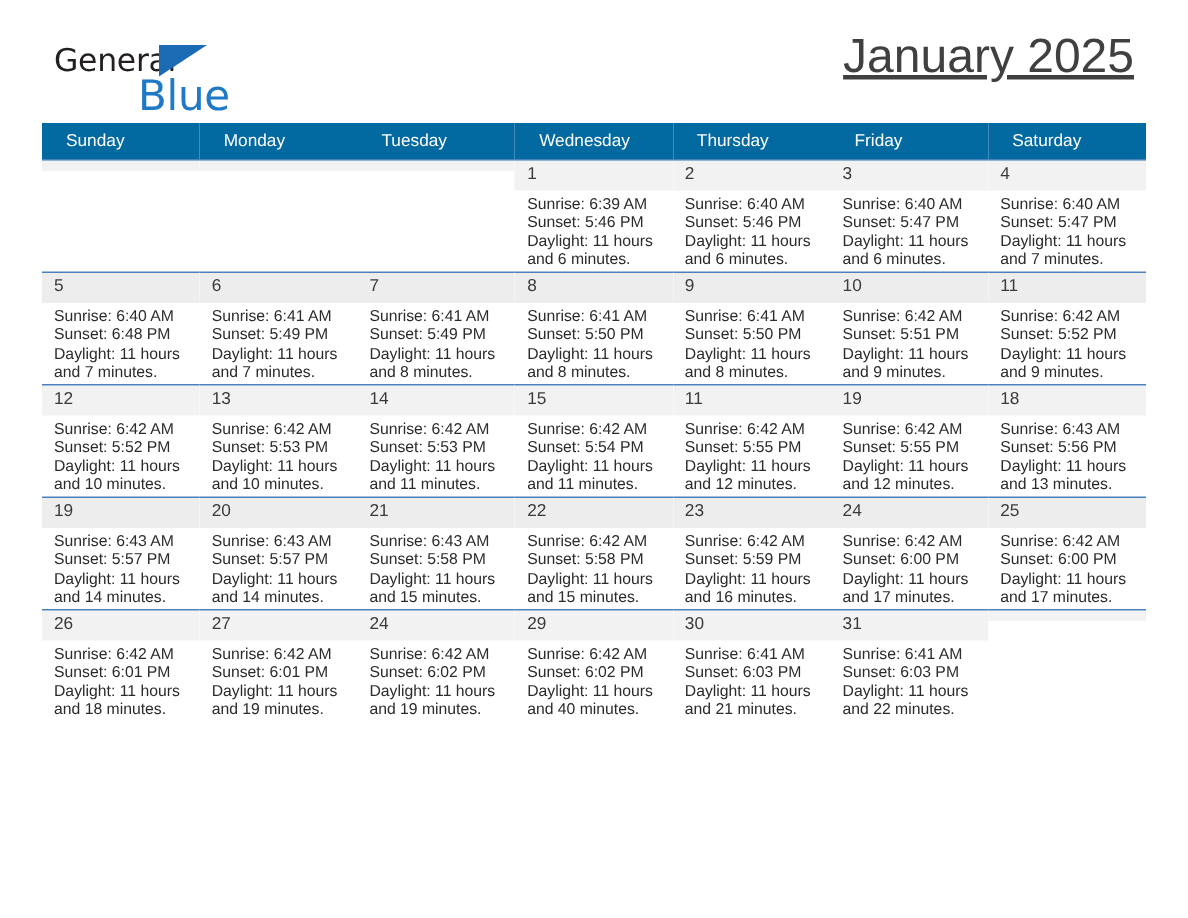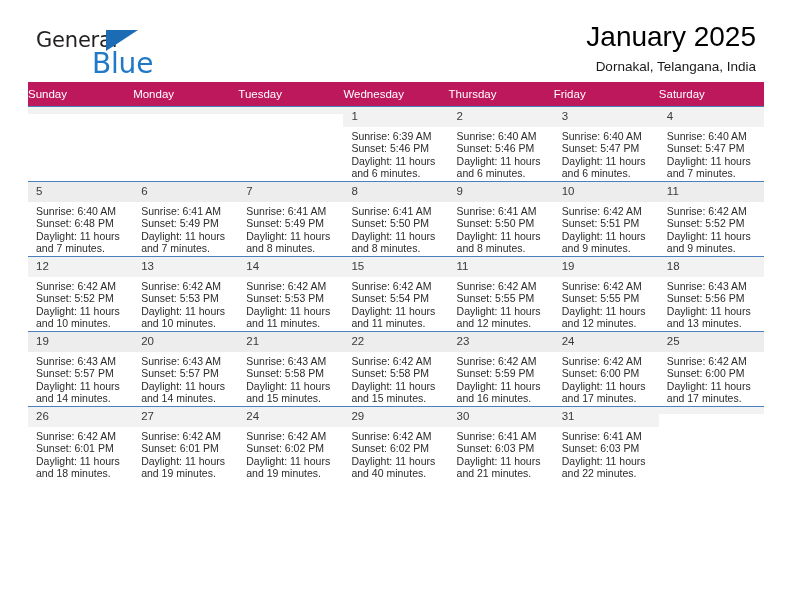--- a/index.html
+++ b/index.html
@@ -61,50 +61,51 @@
     border-left: 32px solid #1b6cb5;
     border-bottom: 21px solid transparent;
   }
   .title-block {
     position: absolute;
     right: 8px;
     top: 22px;
     text-align: right;
   }
   .cal-title {
-    font-size: 28px;
+    font-size: 32px;
     font-weight: normal;
-    color: #000000;
+    color: #404040;
     line-height: 30px;
     font-family: "Liberation Sans", sans-serif;
+    text-decoration: underline;
   }
   .cal-subtitle {
     font-size: 13.5px;
     color: #1a1a1a;
     line-height: 19px;
     margin-top: 5px;
     font-family: "Liberation Sans", sans-serif;
   }
 
   
   .cal-wrap {
     position: relative;
   }
   table.calendar {
     width: 736px;
     border-collapse: collapse;
     table-layout: fixed;
   }
   table.calendar th {
-    background: #be185d;
+    background: #0369a1;
     color: #ffffff;
     font-size: 11.5px;
     font-weight: normal;
     text-align: left;
-    padding: 5px 0 5px 0;
+    padding: 5px 0 5px 16px;
     height: 14px;
     border: none;
   }
   table.calendar td {
     width: 105.14px;
     height: 74px;
     vertical-align: top;
     border-top: 1px solid #4a81bd;
     padding: 0;
     background: #ffffff;
@@ -147,21 +148,20 @@
 <div class="page">
 
   <div class="header">
     <div class="logo">
       <span class="logo-general">General</span>
       <span class="logo-tri"></span>
       <span class="logo-blue">Blue</span>
     </div>
     <div class="title-block">
       <div class="cal-title">January 2025</div>
-      <div class="cal-subtitle">Dornakal, Telangana, India</div>
     </div>
   </div>
 
   <div class="cal-wrap">
     <table class="calendar">
       <thead>
         <tr>
           <th>Sunday</th>
           <th>Monday</th>
           <th>Tuesday</th>

